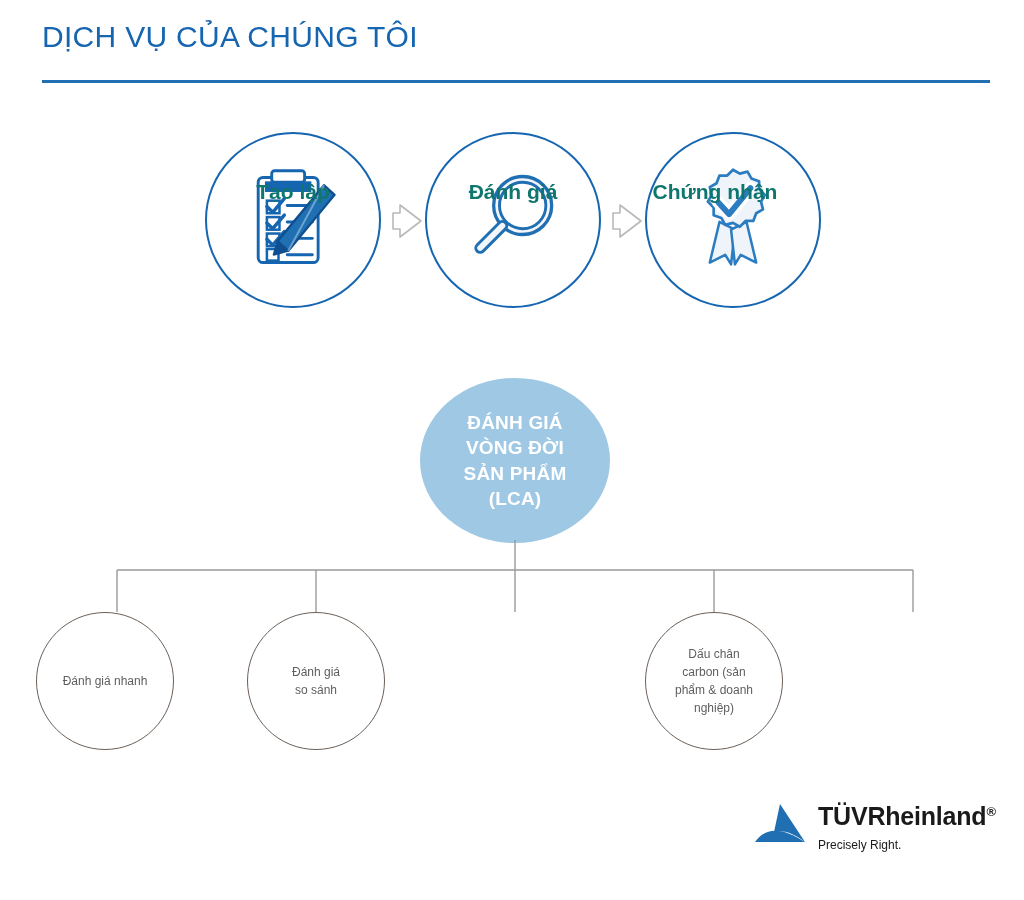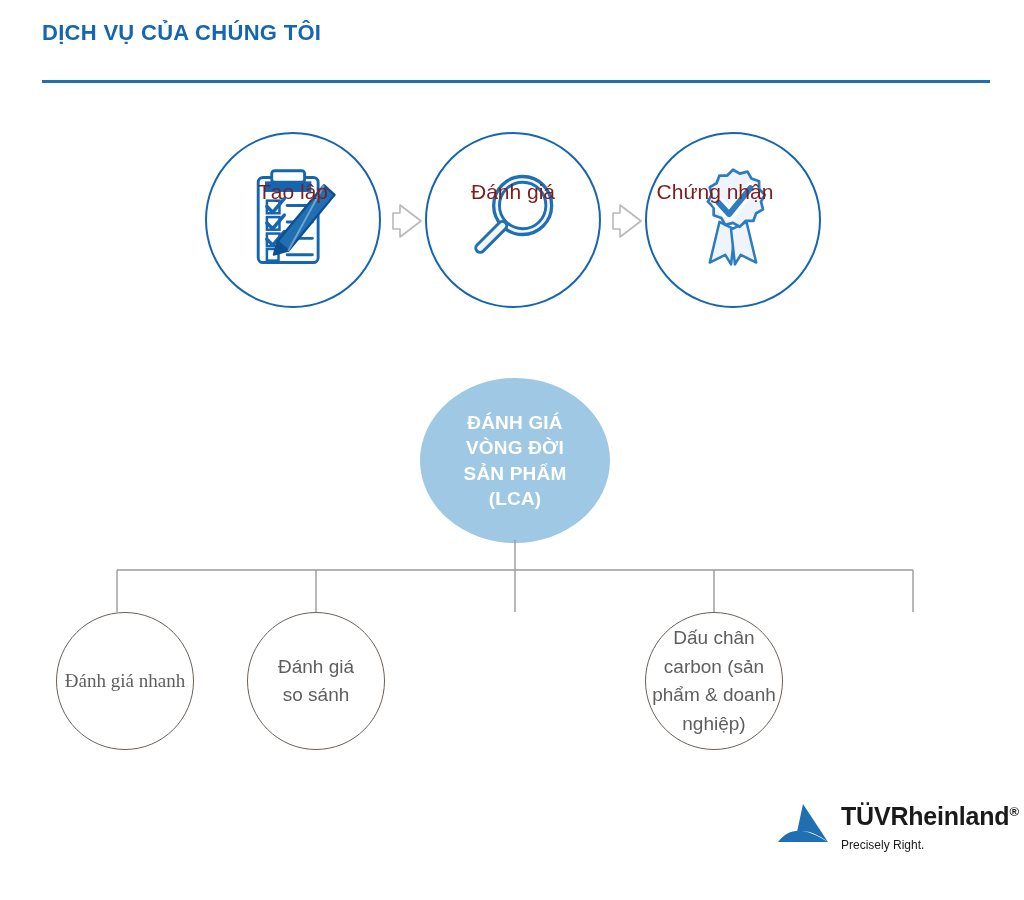--- a/index.html
+++ b/index.html
@@ -17,22 +17,22 @@
     width: 1024px;
     height: 900px;
     background: #ffffff;
   }
 
   
   #page-title {
     position: absolute;
     left: 42px;
     top: 20px;
-    font-size: 22px;
-    font-weight: bold;
+    font-size: 30px;
+    font-weight: normal;
     letter-spacing: 0.3px;
     color: #1565b0;
     white-space: nowrap;
   }
 
   #title-rule {
     position: absolute;
     left: 42px;
     top: 80px;
     width: 948px;
@@ -61,22 +61,22 @@
     transform: translate(-50%, -50%);
     width: 116px;
     height: 116px;
   }
   .step-label {
     position: absolute;
     top: 180px;
     width: 176px;
     text-align: center;
     font-size: 21px;
-    font-weight: normal;
-    color: #7f1d1d;
+    font-weight: bold;
+    color: #0f766e;
     white-space: nowrap;
   }
 
   #step-0 { left: 205px; }
   #step-1 { left: 425px; }
   #step-2 { left: 645px; }
 
   #step-label-0 { left: 205px; }
   #step-label-1 { left: 425px; }
   #step-label-2 { left: 627px; }
@@ -125,35 +125,35 @@
     border: 1px solid #6b6058;
     border-radius: 50%;
     background: #ffffff;
     display: flex;
     align-items: center;
     justify-content: center;
     padding: 6px;
   }
   .leaf-label {
     text-align: center;
-    font-size: 19px;
+    font-size: 12px;
     line-height: 1.5;
     color: #5e5e5e;
     white-space: pre-line;
   }
-  #leaf-0 { left: 56px; font-family: Liberation Serif, serif; }
+  #leaf-0 { left: 36px; }
   #leaf-1 { left: 247px; }
   #leaf-2 { left: 446px; }
   #leaf-3 { left: 645px; }
   #leaf-4 { left: 844px; }
 
   
   #logo {
     position: absolute;
-    left: 775px;
+    left: 752px;
     top: 800px;
     width: 232px;
     height: 62px;
   }
   #logo-mark { position: absolute; left: 0; top: 2px; width: 56px; height: 44px; }
   #logo-wordmark {
     position: absolute;
     left: 66px;
     top: 2px;
     font-size: 25px;

